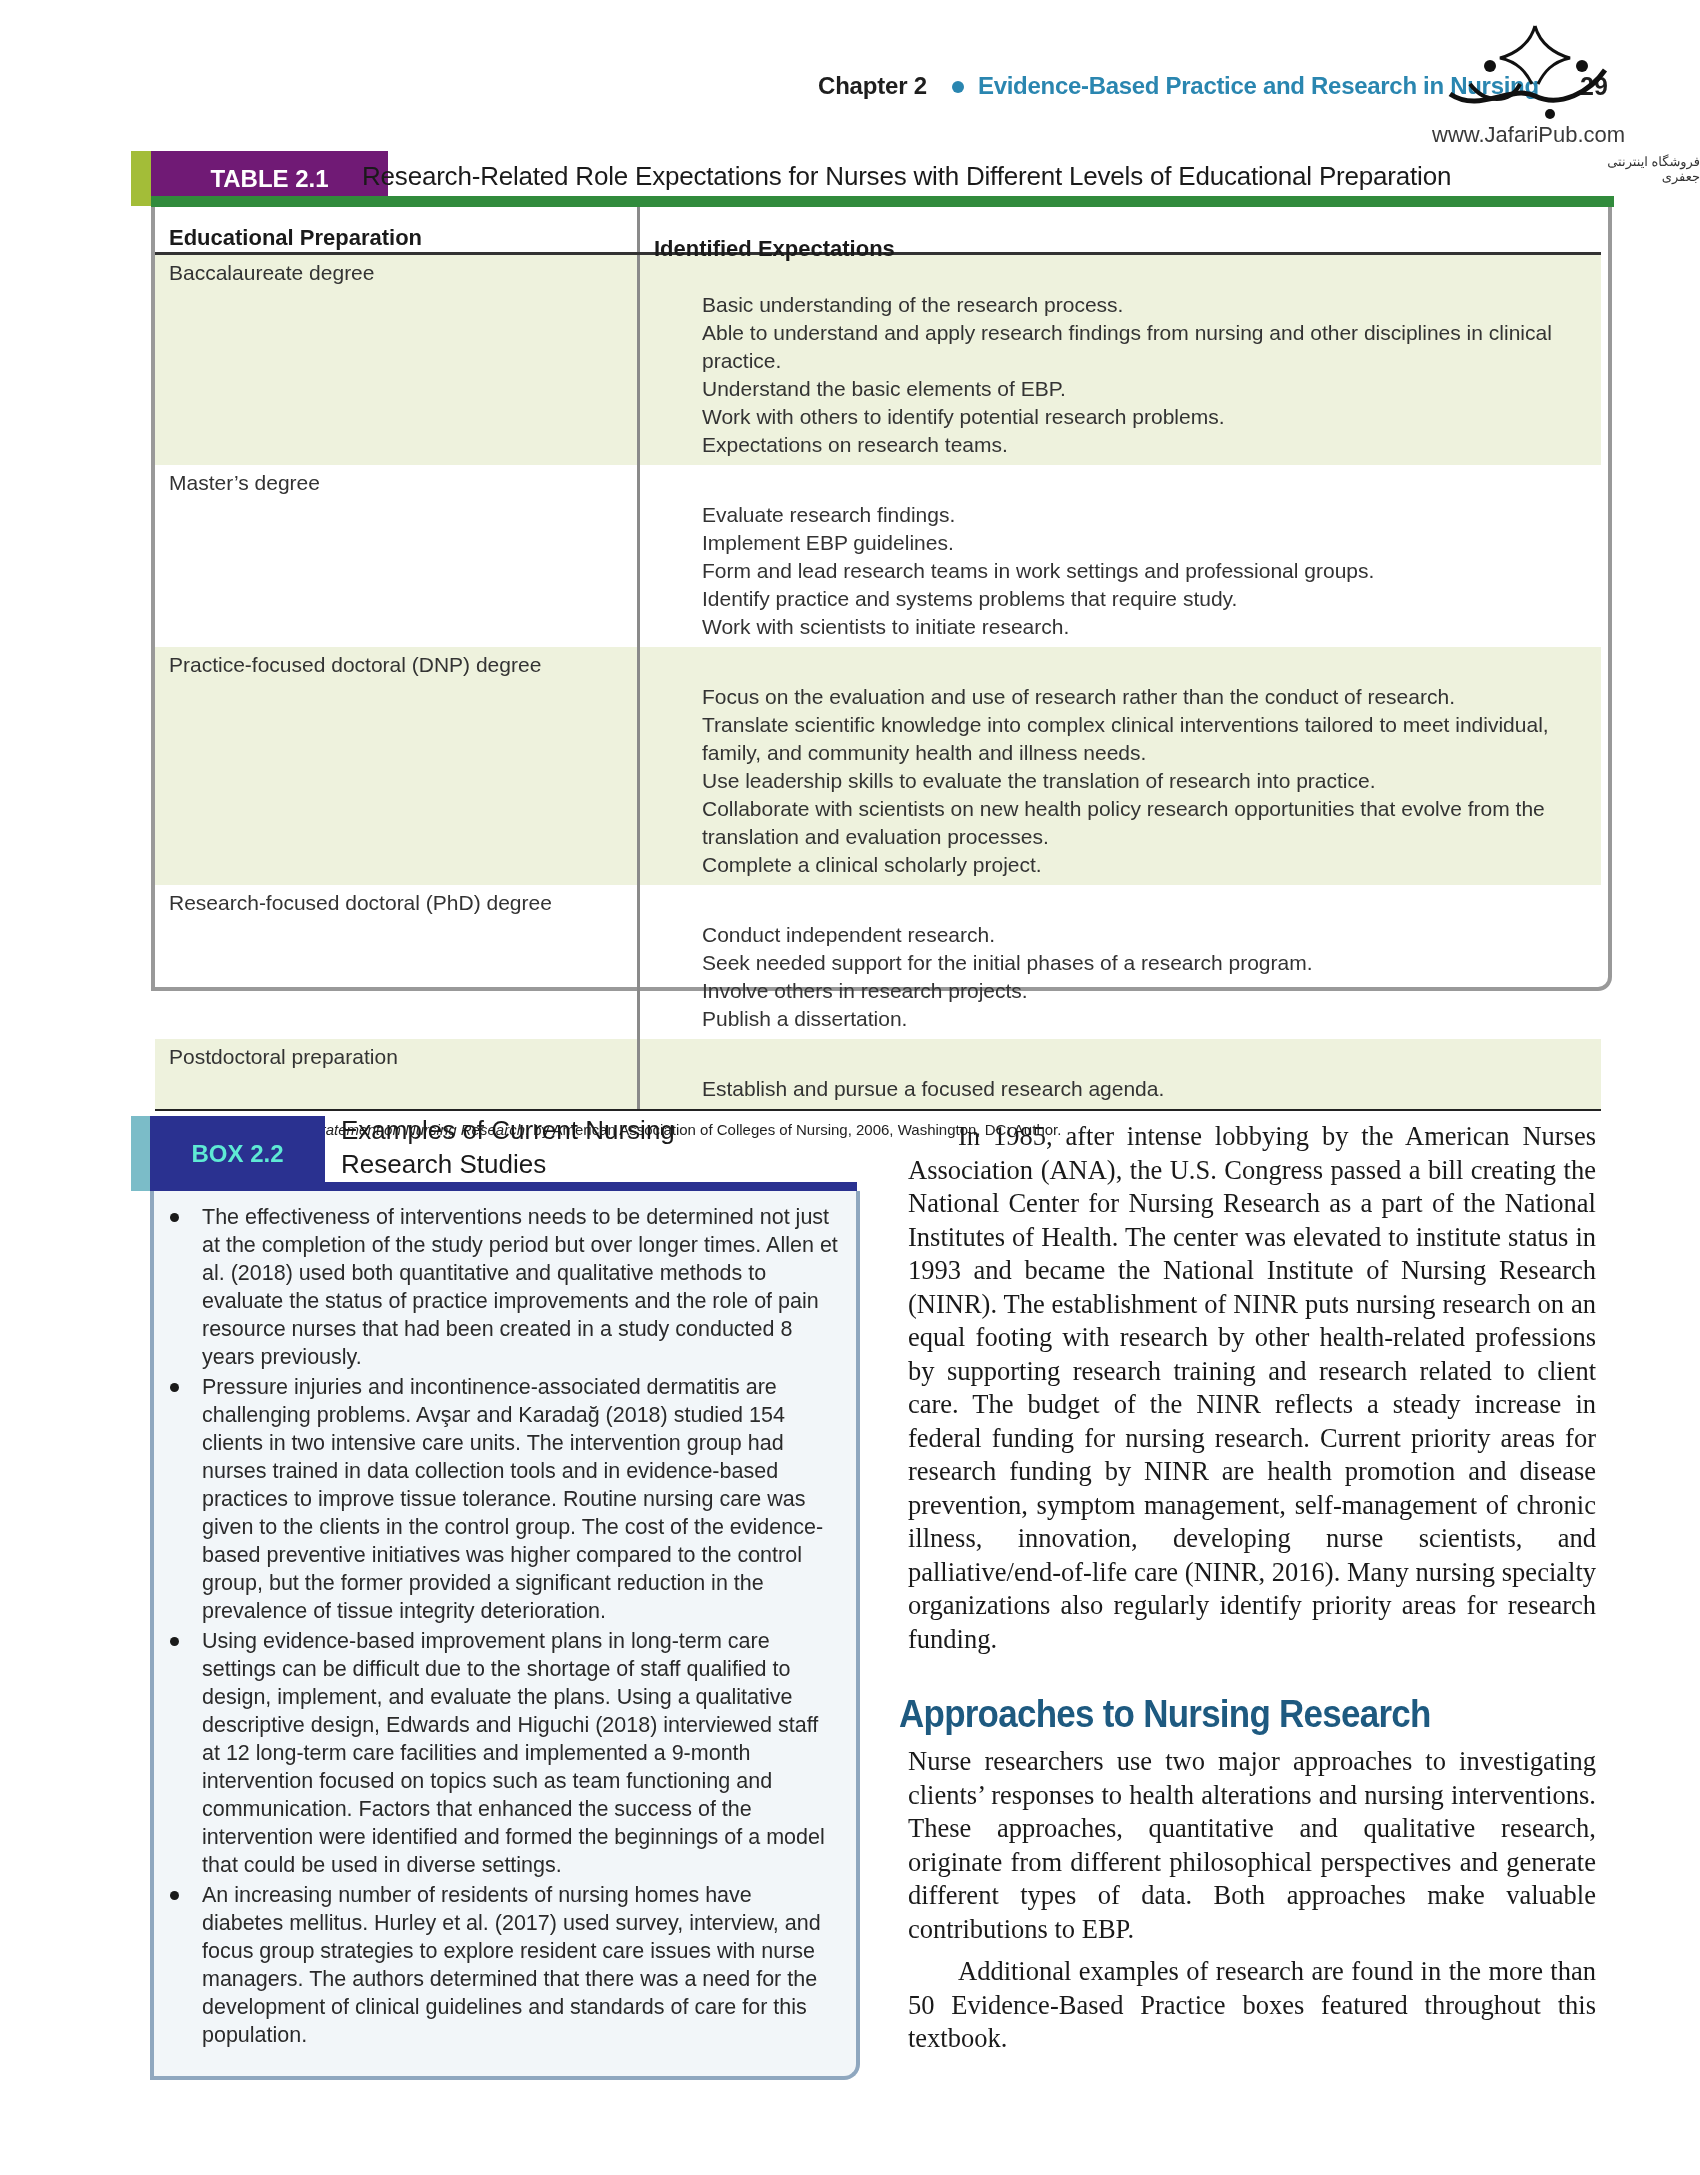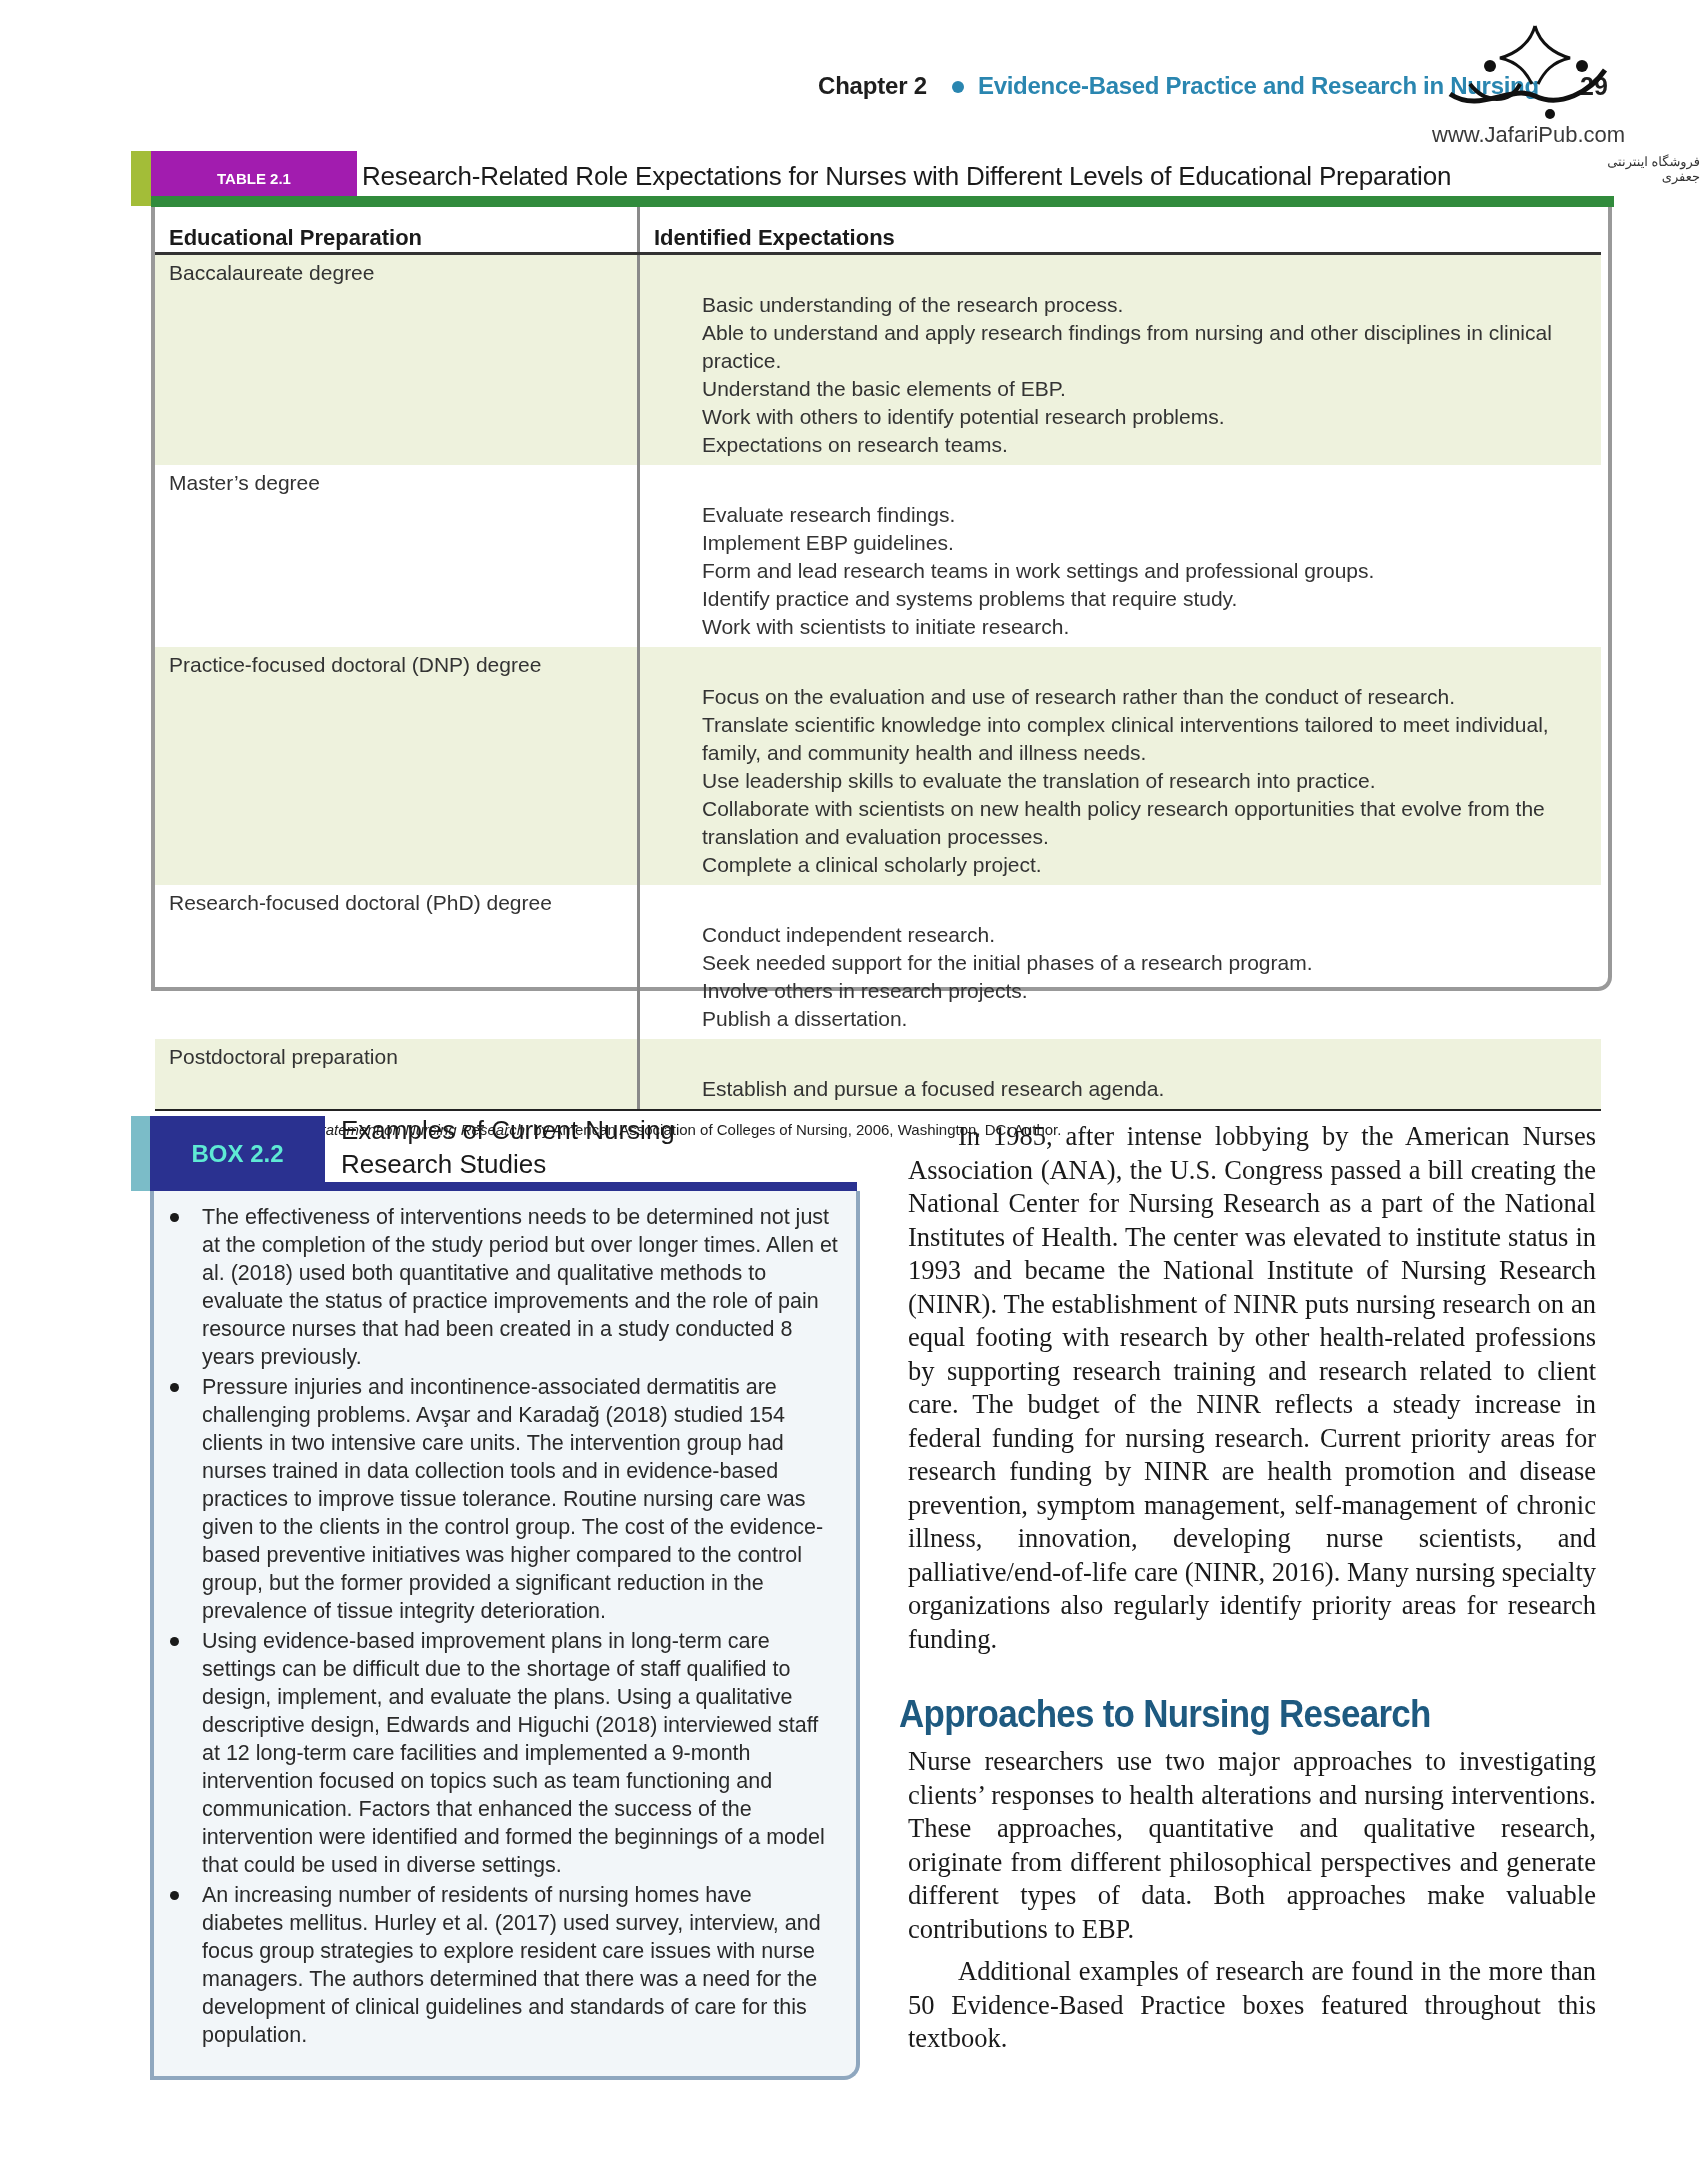--- a/index.html
+++ b/index.html
@@ -12,29 +12,29 @@
   .rh-title { position:absolute; left:978px; top:4px; font-size:24px; font-weight:bold; color:#2a86b0; letter-spacing:-0.3px; }
   .rh-page { position:absolute; left:1580px; top:4px; font-size:25px; font-weight:bold; color:#1e1e1e; }
 
   
   .wm-logo { position:absolute; left:1440px; top:24px; width:170px; height:100px; }
   .wm-url { position:absolute; left:1432px; top:122px; font-size:22px; color:#3a3a3a; }
   .wm-fa { position:absolute; left:1590px; top:154px; font-size:13px; color:#333; direction:rtl; }
 
   
   .tbl-accent { position:absolute; left:131px; top:151px; width:20px; height:55px; background:#a3bd38; }
-  .tbl-tab { position:absolute; left:151px; top:151px; width:206px; height:55px; background:#a21caf; color:#fff; font-size:15px; font-weight:bold; display:flex; align-items:center; justify-content:center; }
+  .tbl-tab { position:absolute; left:151px; top:151px; width:237px; height:55px; background:#701a75; color:#fff; font-size:24px; font-weight:bold; display:flex; align-items:center; justify-content:center; }
   .tbl-caption { position:absolute; left:362px; top:161px; font-size:26px; color:#1a1a1a; letter-spacing:-0.2px; white-space:nowrap; }
   .tbl-rule { position:absolute; left:151px; top:196px; width:1463px; height:11px; background:#318b3c; }
   .tbl-frame { position:absolute; left:151px; top:207px; width:1453px; height:780px; border-left:4px solid #999; border-right:4px solid #999; border-bottom:4px solid #999; border-bottom-right-radius:14px; background:#fff; }
   .tbl-grid { position:absolute; left:155px; top:207px; width:1446px; }
   .tbl-head { display:flex; height:45px; border-bottom:3px solid #333; }
   .tbl-head div { font-size:22px; font-weight:bold; padding:18px 14px 0 14px; box-sizing:border-box; }
   .col1 { width:485px; box-sizing:border-box; border-right:3px solid #8a8a8a; }
-  .col2 { flex:1; }
+  .col2 { flex:1;margin-top:11px; }
   .tbl-row { display:flex;gap:48px; }
   .tbl-row.shade { background:#eef2dd; }
   .tbl-row .c1, .tbl-row .c2 { font-size:21px; color:#333; line-height:28px; padding:4px 14px 6px 14px; box-sizing:border-box; }
   .tbl-row .c1 { width:485px; border-right:3px solid #8a8a8a; }
   .tbl-row .c2 { flex:1;margin-top:32px; }
   .tbl-row.last { border-bottom:2px solid #222; }
   .tbl-line { display:block; }
   .tbl-source { font-size:15px; color:#222; padding:10px 14px; }
   .tbl-source i { font-style:italic; }
 

